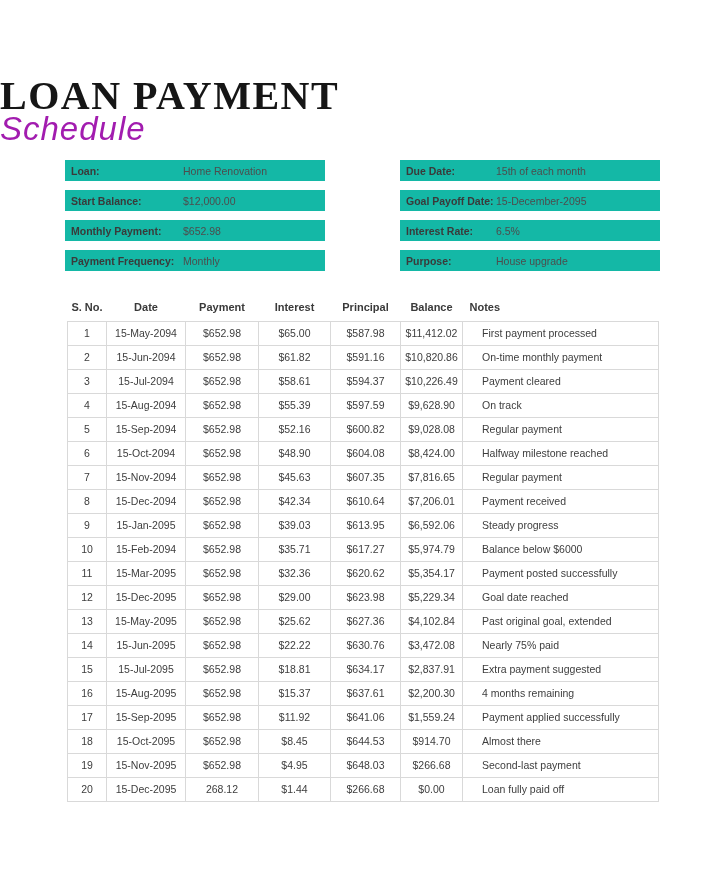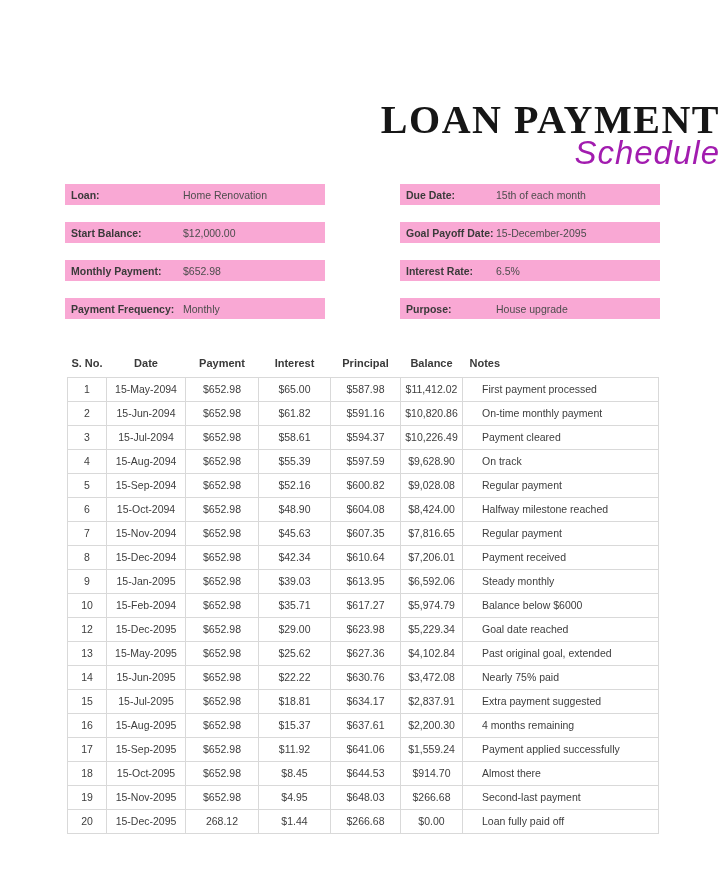--- a/index.html
+++ b/index.html
@@ -6,21 +6,21 @@
   html, body {
     width: 720px; height: 895px;
     background: #ffffff;
     font-family: "Liberation Sans", sans-serif;
     color: #333;
     overflow: hidden;
   }
   .page { width: 720px; height: 895px; position: relative; }
 
   
-  .title-block { text-align: right; padding-top: 100px; }
+  .title-block { text-align: left; padding-top: 76px; }
   .main-title {
     font-family: "Liberation Serif", serif;
     font-weight: 700;
     font-size: 40px;
     letter-spacing: 1.5px;
     color: #161616;
     line-height: 1;
   }
   .sub-title {
     font-family: Liberation Sans, sans-serif;
@@ -34,23 +34,23 @@
 
   
   .info-section {
     display: flex;
     justify-content: space-between;
     padding: 0 60px 0 65px;
     margin-top: 15px;
   }
   .info-col { width: 260px; }
   .info-row {
-    background: #f9a8d4;
+    background: #14b8a6;
     height: 21px;
-    margin-bottom: 17px;
+    margin-bottom: 9px;
     display: flex;
     align-items: center;
     padding-left: 6px;
   }
   .ilabel {
     font-weight: 700;
     font-size: 10.5px;
     color: #3a3a3a;
     flex: 0 0 auto;
   }
@@ -246,33 +246,42 @@
     <td class="notes">Payment received</td>
   </tr>
 
   <tr>
     <td>9</td>
     <td>15-Jan-2095</td>
     <td>$652.98</td>
     <td>$39.03</td>
     <td>$613.95</td>
     <td>$6,592.06</td>
-    <td class="notes">Steady monthly</td>
+    <td class="notes">Steady progress</td>
   </tr>
 
   <tr>
     <td>10</td>
     <td>15-Feb-2094</td>
     <td>$652.98</td>
     <td>$35.71</td>
     <td>$617.27</td>
     <td>$5,974.79</td>
     <td class="notes">Balance below $6000</td>
   </tr>
 
+  <tr>
+    <td>11</td>
+    <td>15-Mar-2095</td>
+    <td>$652.98</td>
+    <td>$32.36</td>
+    <td>$620.62</td>
+    <td>$5,354.17</td>
+    <td class="notes">Payment posted successfully</td>
+  </tr>
 
   <tr>
     <td>12</td>
     <td>15-Dec-2095</td>
     <td>$652.98</td>
     <td>$29.00</td>
     <td>$623.98</td>
     <td>$5,229.34</td>
     <td class="notes">Goal date reached</td>
   </tr>

